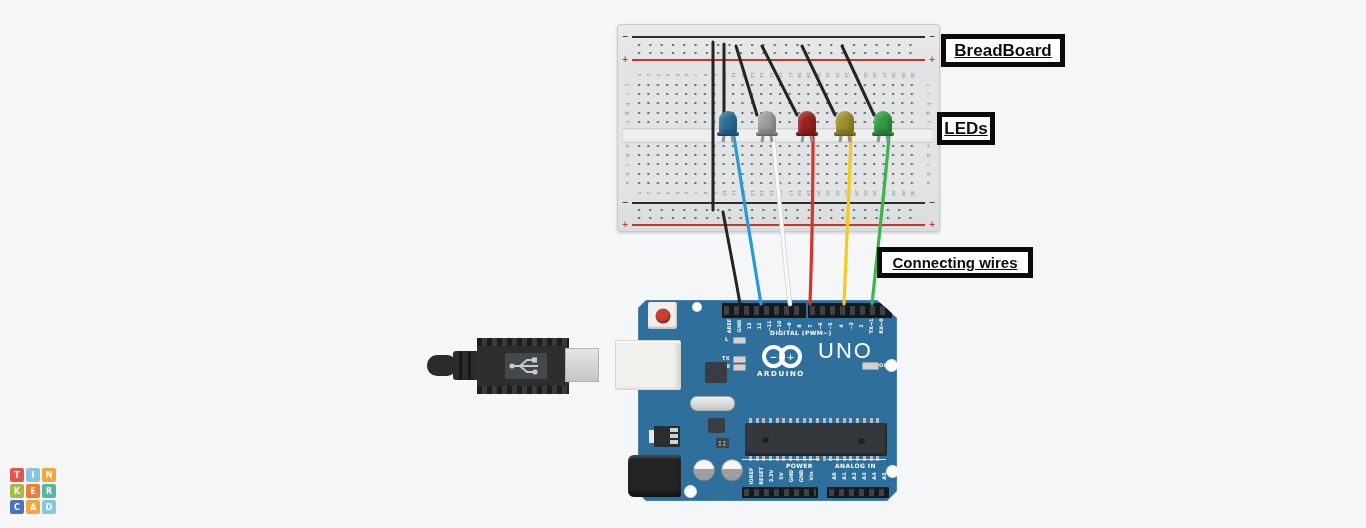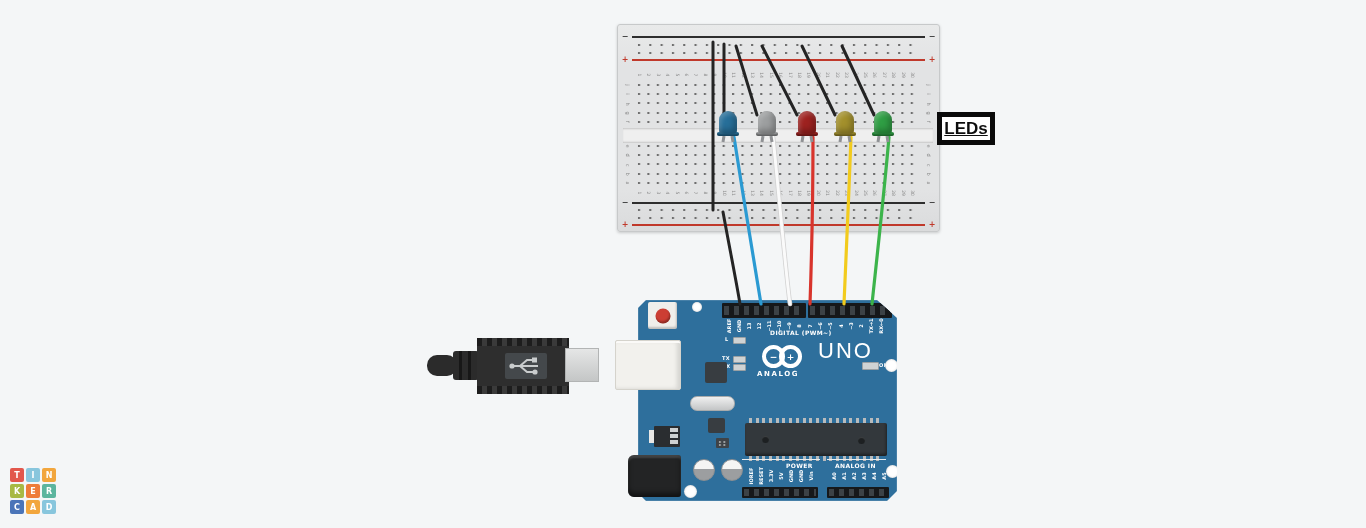--- a/index.html
+++ b/index.html
@@ -291,21 +291,21 @@
       <div class="smdled" style="left:95px;top:56px;width:11px;height:5px"></div>
       <div class="silk" style="left:84px;top:63px;font-size:5px">RX</div>
       <div class="smdled" style="left:95px;top:64px;width:11px;height:5px"></div>
 
       <div class="inf" style="left:124px;top:45px">
           <span>−</span>
         </div>
       <div class="inf" style="left:141px;top:45px">
           <span>+</span>
         </div>
-      <div class="brand" style="left:119px;top:70px">ANALOG</div>
+      <div class="brand" style="left:119px;top:70px">ARDUINO</div>
       <div class="model" style="left:180px;top:38px">UNO</div>
 
       <div class="smdled" style="left:224px;top:62px;width:15px;height:6px"></div>
       <div class="silk" style="left:241px;top:62px;font-size:5px">ON</div>
 
       <div class="hole" style="left:54px;top:2px;width:10px;height:10px"></div>
       <div class="hole" style="left:247px;top:59px;width:13px;height:13px"></div>
       <div class="hole" style="left:46px;top:185px;width:13px;height:13px"></div>
       <div class="hole" style="left:248px;top:165px;width:13px;height:13px"></div>
 
@@ -403,22 +403,28 @@
     <div class="led-flange" style="background: rgb(163, 144, 44);"></div>
     <div class="led-body" style="background: rgb(163, 144, 44);"></div>
   </div>
   <div class="led" style="left:872px">
     <div class="led-leg l"></div>
       <div class="led-leg r"></div>
     <div class="led-flange" style="background: rgb(47, 158, 68);"></div>
     <div class="led-body" style="background: rgb(47, 158, 68);"></div>
   </div>
 
+  <div class="tag" style="left:941px;top:34px;width:124px;height:33px">
+    <span style="font-size:17px">BreadBoard</span>
+  </div>
   <div class="tag" style="left:937px;top:112px;width:58px;height:33px">
     <span style="font-size:17px">LEDs</span>
+  </div>
+  <div class="tag" style="left:877px;top:247px;width:156px;height:31px">
+    <span style="font-size:15px">Connecting wires</span>
   </div>
 
   <div class="tk">
       <span class="tk-tile" style="background: rgb(226, 87, 76);">T</span>
       <span class="tk-tile" style="background: rgb(136, 198, 221);">I</span>
       <span class="tk-tile" style="background: rgb(242, 166, 61);">N</span>
       <span class="tk-tile" style="background: rgb(168, 185, 68);">K</span>
       <span class="tk-tile" style="background: rgb(238, 124, 58);">E</span>
       <span class="tk-tile" style="background: rgb(92, 181, 158);">R</span>
       <span class="tk-tile" style="background: rgb(74, 116, 184);">C</span>

